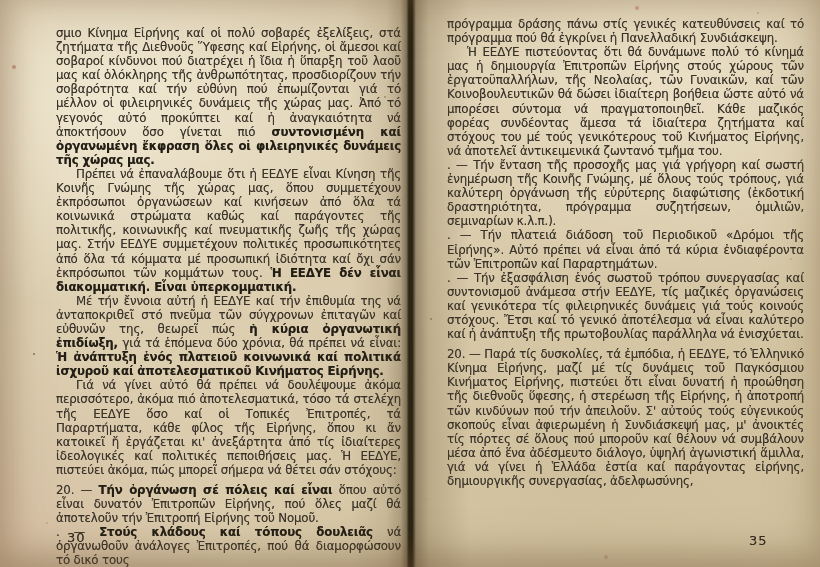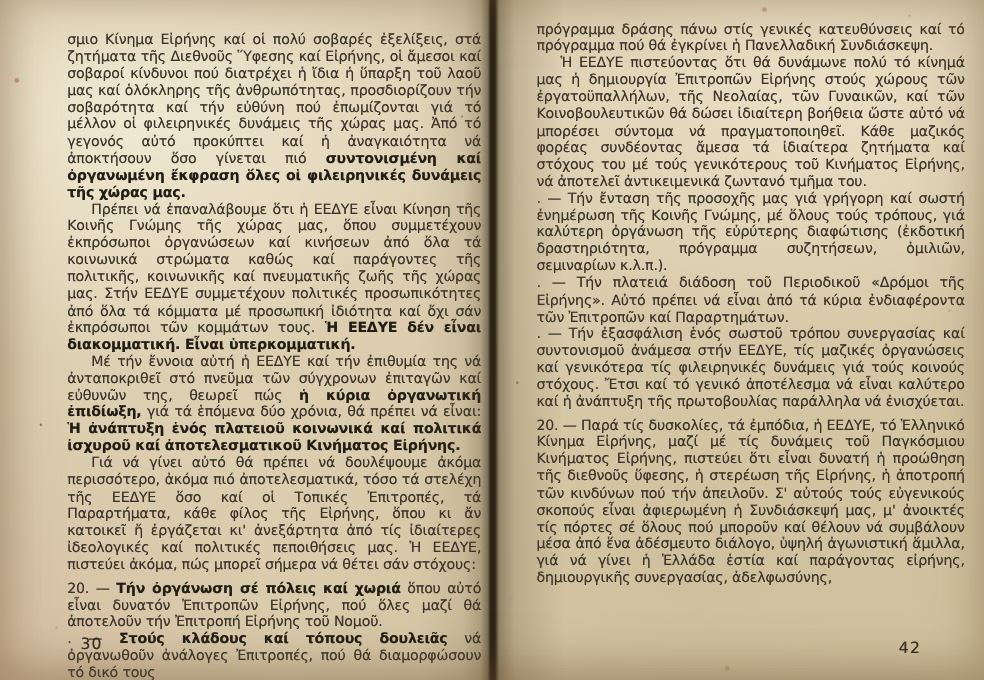--- a/index.html
+++ b/index.html
@@ -97,33 +97,33 @@
 <body>
 
 <div class="spread">
   <div class="grain"></div>
 
   <div class="page-text left">
       <p class="para"><span>σμιο Κίνημα Εἰρήνης καί οἱ πολύ σοβαρές ἐξελίξεις, στά ζητήματα τῆς Διεθνοῦς Ὕφεσης καί Εἰρήνης, οἱ ἄμεσοι καί σοβαροί κίνδυνοι πού διατρέχει ἡ ἴδια ἡ ὕπαρξη τοῦ λαοῦ μας καί ὁλόκληρης τῆς ἀνθρωπότητας, προσδιορίζουν τήν σοβαρότητα καί τήν εὐθύνη πού ἐπωμίζονται γιά τό μέλλον οἱ φιλειρηνικές δυνάμεις τῆς χώρας μας. Ἀπό τό γεγονός αὐτό προκύπτει καί ἡ ἀναγκαιότητα νά ἀποκτήσουν ὅσο γίνεται πιό </span><b>συντονισμένη καί ὀργανωμένη ἔκφραση ὅλες οἱ φιλειρηνικές δυνάμεις τῆς χώρας μας.</b></p>
       <p class="para indent"><span>Πρέπει νά ἐπαναλάβουμε ὅτι ἡ ΕΕΔΥΕ εἶναι Κίνηση τῆς Κοινῆς Γνώμης τῆς χώρας μας, ὅπου συμμετέχουν ἐκπρόσωποι ὀργανώσεων καί κινήσεων ἀπό ὅλα τά κοινωνικά στρώματα καθώς καί παράγοντες τῆς πολιτικῆς, κοινωνικῆς καί πνευματικῆς ζωῆς τῆς χώρας μας. Στήν ΕΕΔΥΕ συμμετέχουν πολιτικές προσωπικότητες ἀπό ὅλα τά κόμματα μέ προσωπική ἰδιότητα καί ὄχι σάν ἐκπρόσωποι τῶν κομμάτων τους. </span><b>Ἡ ΕΕΔΥΕ δέν εἶναι διακομματική. Εἶναι ὑπερκομματική.</b></p>
       <p class="para indent"><span>Μέ τήν ἔννοια αὐτή ἡ ΕΕΔΥΕ καί τήν ἐπιθυμία της νά ἀνταποκριθεῖ στό πνεῦμα τῶν σύγχρονων ἐπιταγῶν καί εὐθυνῶν της, θεωρεῖ πώς </span><b>ἡ κύρια ὀργανωτική ἐπιδίωξη,</b><span> γιά τά ἑπόμενα δύο χρόνια, θά πρέπει νά εἶναι: </span><b>Ἡ ἀνάπτυξη ἑνός πλατειοῦ κοινωνικά καί πολιτικά ἰσχυροῦ καί ἀποτελεσματικοῦ Κινήματος Εἰρήνης.</b></p>
       <p class="para indent"><span>Γιά νά γίνει αὐτό θά πρέπει νά δουλέψουμε ἀκόμα περισσότερο, ἀκόμα πιό ἀποτελεσματικά, τόσο τά στελέχη τῆς ΕΕΔΥΕ ὅσο καί οἱ Τοπικές Ἐπιτροπές, τά Παραρτήματα, κάθε φίλος τῆς Εἰρήνης, ὅπου κι ἄν κατοικεῖ ἤ ἐργάζεται κι' ἀνεξάρτητα ἀπό τίς ἰδιαίτερες ἰδεολογικές καί πολιτικές πεποιθήσεις μας. Ἡ ΕΕΔΥΕ, πιστεύει ἀκόμα, πώς μπορεῖ σήμερα νά θέτει σάν στόχους:</span></p>
-      <p class="para gap"><span>20. — </span><b>Τήν ὀργάνωση σέ πόλεις καί χωριά</b><span> ὅπου αὐτό εἶναι δυνατόν Ἐπιτροπῶν Εἰρήνης, πού ὅλες μαζί θά ἀποτελοῦν τήν Ἐπιτροπή Εἰρήνης τοῦ Νομοῦ.</span></p>
+      <p class="para gap"><span>20. — </span><b>Τήν ὀργάνωση σέ πόλεις καί εἶναι</b><span> ὅπου αὐτό εἶναι δυνατόν Ἐπιτροπῶν Εἰρήνης, πού ὅλες μαζί θά ἀποτελοῦν τήν Ἐπιτροπή Εἰρήνης τοῦ Νομοῦ.</span></p>
       <p class="para"><span>. — </span><b>Στούς κλάδους καί τόπους δουλειᾶς</b><span> νά ὀργανωθοῦν ἀνάλογες Ἐπιτροπές, πού θά διαμορφώσουν τό δικό τους</span></p>
     </div>
 
   <div class="page-text right">
       <p class="para"><span>πρόγραμμα δράσης πάνω στίς γενικές κατευθύνσεις καί τό πρόγραμμα πού θά ἐγκρίνει ἡ Πανελλαδική Συνδιάσκεψη.</span></p>
       <p class="para indent"><span>Ἡ ΕΕΔΥΕ πιστεύοντας ὅτι θά δυνάμωνε πολύ τό κίνημά μας ἡ δημιουργία Ἐπιτροπῶν Εἰρήνης στούς χώρους τῶν ἐργατοϋπαλλήλων, τῆς Νεολαίας, τῶν Γυναικῶν, καί τῶν Κοινοβουλευτικῶν θά δώσει ἰδιαίτερη βοήθεια ὥστε αὐτό νά μπορέσει σύντομα νά πραγματοποιηθεῖ. Κάθε μαζικός φορέας συνδέοντας ἄμεσα τά ἰδιαίτερα ζητήματα καί στόχους του μέ τούς γενικότερους τοῦ Κινήματος Εἰρήνης, νά ἀποτελεῖ ἀντικειμενικά ζωντανό τμῆμα του.</span></p>
       <p class="para"><span>. — Τήν ἔνταση τῆς προσοχῆς μας γιά γρήγορη καί σωστή ἐνημέρωση τῆς Κοινῆς Γνώμης, μέ ὅλους τούς τρόπους, γιά καλύτερη ὀργάνωση τῆς εὐρύτερης διαφώτισης (ἐκδοτική δραστηριότητα, πρόγραμμα συζητήσεων, ὁμιλιῶν, σεμιναρίων κ.λ.π.).</span></p>
       <p class="para"><span>. — Τήν πλατειά διάδοση τοῦ Περιοδικοῦ «Δρόμοι τῆς Εἰρήνης». Αὐτό πρέπει νά εἶναι ἀπό τά κύρια ἐνδιαφέροντα τῶν Ἐπιτροπῶν καί Παραρτημάτων.</span></p>
       <p class="para"><span>. — Τήν ἐξασφάλιση ἑνός σωστοῦ τρόπου συνεργασίας καί συντονισμοῦ ἀνάμεσα στήν ΕΕΔΥΕ, τίς μαζικές ὀργανώσεις καί γενικότερα τίς φιλειρηνικές δυνάμεις γιά τούς κοινούς στόχους. Ἔτσι καί τό γενικό ἀποτέλεσμα νά εἶναι καλύτερο καί ἡ ἀνάπτυξη τῆς πρωτοβουλίας παράλληλα νά ἐνισχύεται.</span></p>
       <p class="para gap"><span>20. — Παρά τίς δυσκολίες, τά ἐμπόδια, ἡ ΕΕΔΥΕ, τό Ἑλληνικό Κίνημα Εἰρήνης, μαζί μέ τίς δυνάμεις τοῦ Παγκόσμιου Κινήματος Εἰρήνης, πιστεύει ὅτι εἶναι δυνατή ἡ προώθηση τῆς διεθνοῦς ὕφεσης, ἡ στερέωση τῆς Εἰρήνης, ἡ ἀποτροπή τῶν κινδύνων πού τήν ἀπειλοῦν. Σ' αὐτούς τούς εὐγενικούς σκοπούς εἶναι ἀφιερωμένη ἡ Συνδιάσκεψή μας, μ' ἀνοικτές τίς πόρτες σέ ὅλους πού μποροῦν καί θέλουν νά συμβάλουν μέσα ἀπό ἕνα ἀδέσμευτο διάλογο, ὑψηλή ἀγωνιστική ἅμιλλα, γιά νά γίνει ἡ Ἑλλάδα ἑστία καί παράγοντας εἰρήνης, δημιουργικῆς συνεργασίας, ἀδελφωσύνης,</span></p>
     </div>
 
   <div class="pagenum left">30</div>
 
-  <div class="pagenum right">42</div>
+  <div class="pagenum right">35</div>
 
   <div class="gutter"></div>
   <div class="specks"></div>
   <div class="vignette"></div>
 </div>
 
 </body></html>

